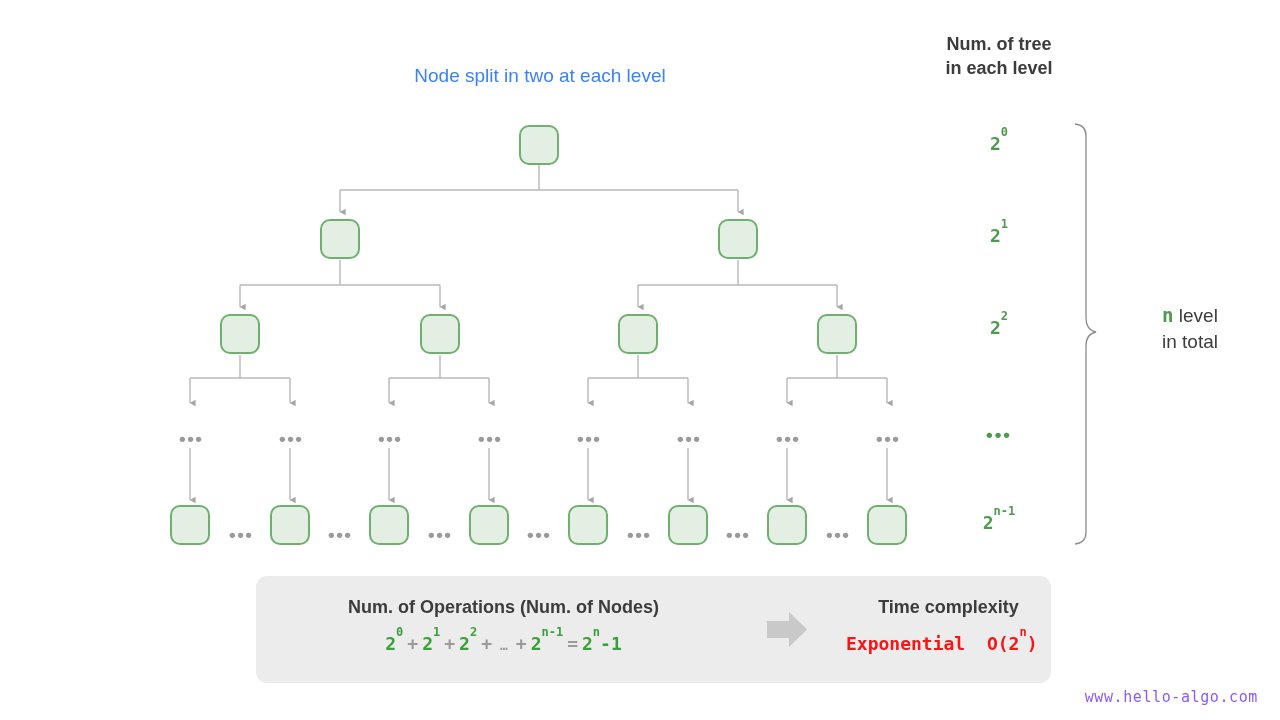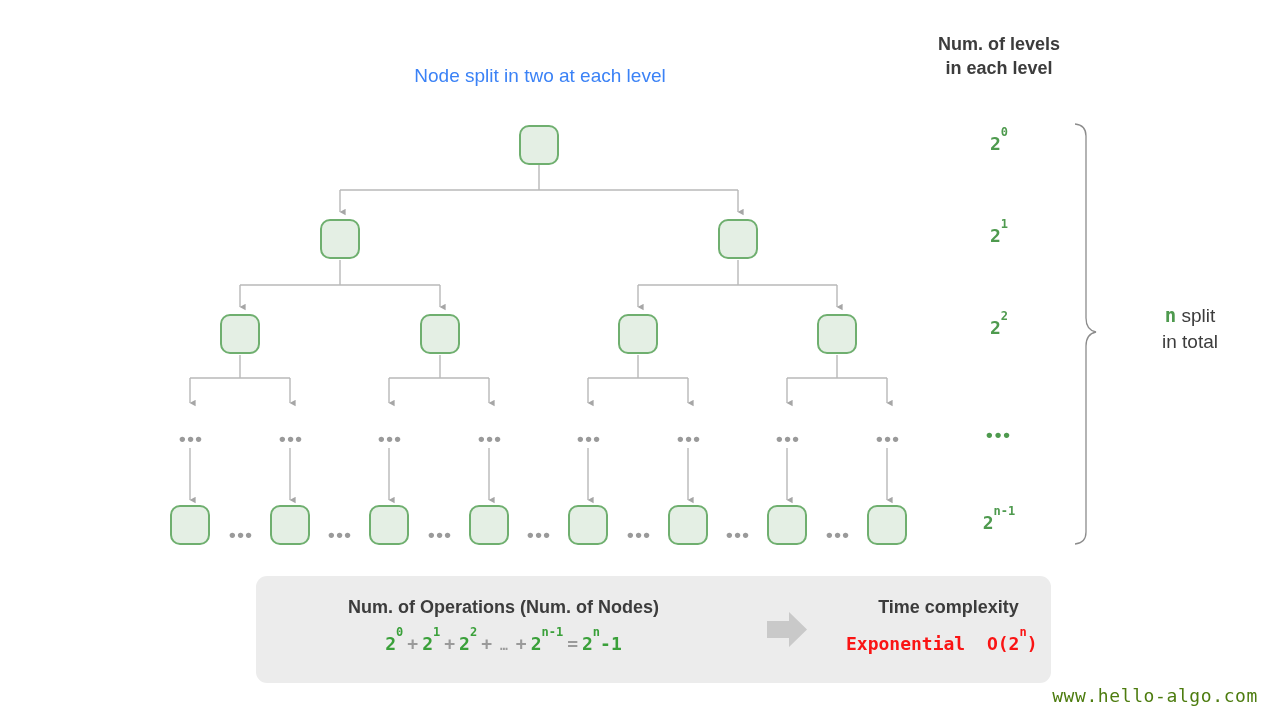--- a/index.html
+++ b/index.html
@@ -81,21 +81,21 @@
   .complexity{
     position:absolute;left:0;width:100%;text-align:left;top:56px;
     font-family:"DejaVu Sans Mono","Liberation Mono",monospace;
     font-weight:bold;font-size:18px;color:#fa1414;white-space:nowrap;
   }
   .complexity sup{font-size:12px;top:-.55em;position:relative;}
 
   .watermark{
     position:absolute;right:22px;bottom:14px;
     font-family:"DejaVu Sans Mono","Liberation Mono",monospace;
-    font-size:18px;color:#4d7c0f;letter-spacing:.6px;margin-left:10px;
+    font-size:15px;color:#8b5cf6;letter-spacing:.6px;margin-left:10px;
   }
 </style>
 </head>
 <body>
 
 <div class="stage">
 
   <svg class="wires" viewBox="0 0 1280 720">
     <defs>
       <marker id="ah" markerWidth="9" markerHeight="9" refX="3.2" refY="6.2" orient="auto" markerUnits="userSpaceOnUse">
@@ -150,21 +150,21 @@
     </g>
 
     <g stroke="#8c8c8c" stroke-width="1.3" fill="none">
       <path d="M1075,124 q11,1 11,12 L1086,318 q0,12 10,14 q-10,2 -10,14 L1086,532 q0,11 -11,12"></path>
     </g>
   </svg>
 
   <div class="subtitle">Node split in two at each level</div>
 
   <div class="col-head">
-    <div>Num. of levels</div>
+    <div>Num. of tree</div>
     <div>in each level</div>
   </div>
 
   <div class="node" style="left:519px;top:125px;"></div>
 
   <div class="node" style="left:320px;top:219px;"></div>
   <div class="node" style="left:718px;top:219px;"></div>
 
   <div class="node" style="left:220px;top:314px;"></div>
   <div class="node" style="left:420px;top:314px;"></div>
@@ -207,21 +207,21 @@
     <span>2</span><sup>2</sup>
   </div>
   <div class="pow dotsrow" style="left:939px;top:424px;color:#4e9a4e;">•••</div>
   <div class="pow" style="left:939px;top:511px;">
     <span>2</span><sup>n-1</sup>
   </div>
 
   <div class="levels">
     <div>
       <span class="n">n</span>
-      <span>split</span>
+      <span>level</span>
     </div>
     <div>in total</div>
   </div>
 
   <div class="panel">
 
     <div class="panel-left">
       <div class="p-title">Num. of Operations (Num. of Nodes)</div>
       <div class="formula">
         <span class="g">2<sup>0</sup></span><span class="op">+</span><span class="g">2<sup>1</sup></span><span class="op">+</span><span class="g">2<sup>2</sup></span><span class="op">+</span><span class="el">…</span><span class="op">+</span><span class="g">2<sup>n-1</sup></span><span class="op">=</span><span class="g">2<sup>n</sup>-1</span>

